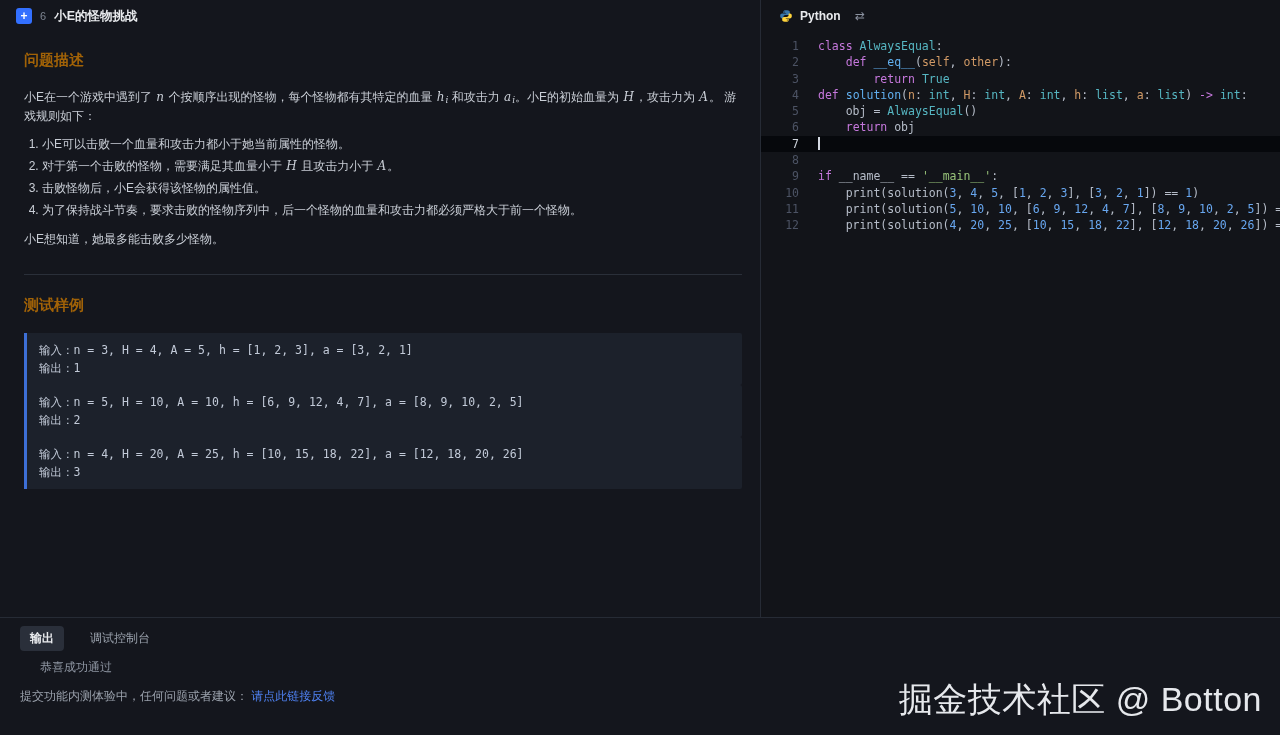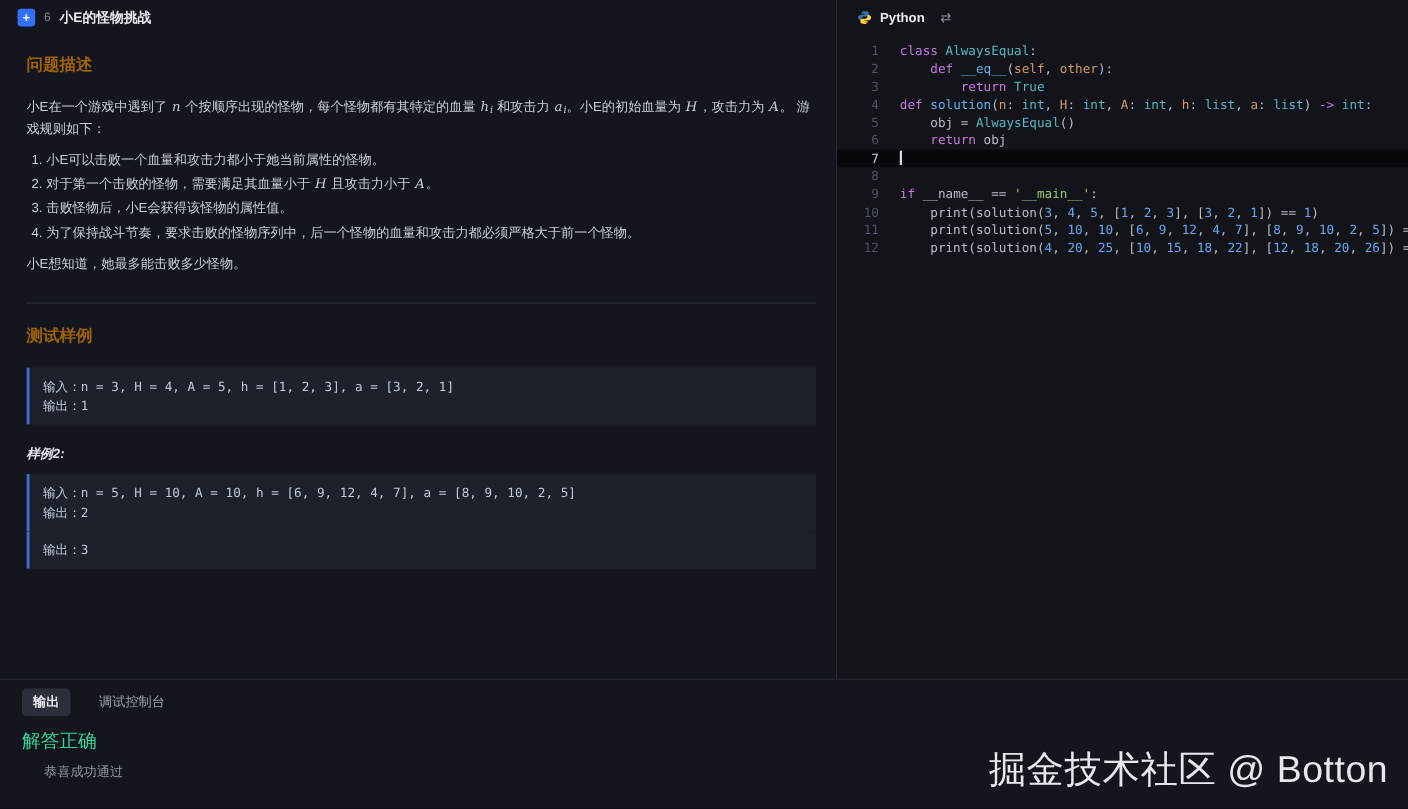--- a/index.html
+++ b/index.html
@@ -120,29 +120,29 @@
         <h2 class="sec-title samples">测试样例</h2>
 
         <div class="sample">
           <div class="sample-block">
             <div class="sample-line">输入：n = 3, H = 4, A = 5, h = [1, 2, 3], a = [3, 2, 1]</div>
             <div class="sample-line">输出：1</div>
           </div>
         </div>
 
         <div class="sample">
-          <h4 class="sample-label">样例2:</h4>
           <div class="sample-block">
             <div class="sample-line">输入：n = 5, H = 10, A = 10, h = [6, 9, 12, 4, 7], a = [8, 9, 10, 2, 5]</div>
             <div class="sample-line">输出：2</div>
           </div>
         </div>
 
         <div class="sample">
           <div class="sample-block">
+            <div class="sample-line">输入：n = 4, H = 20, A = 25, h = [10, 15, 18, 22], a = [12, 18, 20, 26]</div>
             <div class="sample-line">输出：3</div>
           </div>
         </div>
       </div>
     </section>
 
     <div class="vdivider"></div>
 
     <section class="right-panel">
       <header class="editor-header">
@@ -206,21 +206,20 @@
           </div>
         </div>
     </section>
   </div>
 
   <footer class="bottom-panel">
     <div class="tabs">
       <span class="tab active">输出</span>
       <span class="tab">调试控制台</span>
     </div>
-    <div class="result">解答正确</div>
     <div class="result-sub">恭喜成功通过</div>
     <div class="feedback">
       <span>提交功能内测体验中，任何问题或者建议：</span>
       <a href="#" class="link">请点此链接反馈</a>
     </div>
   </footer>
 
   <div class="watermark">掘金技术社区 @ Botton</div>
 </div>
 

